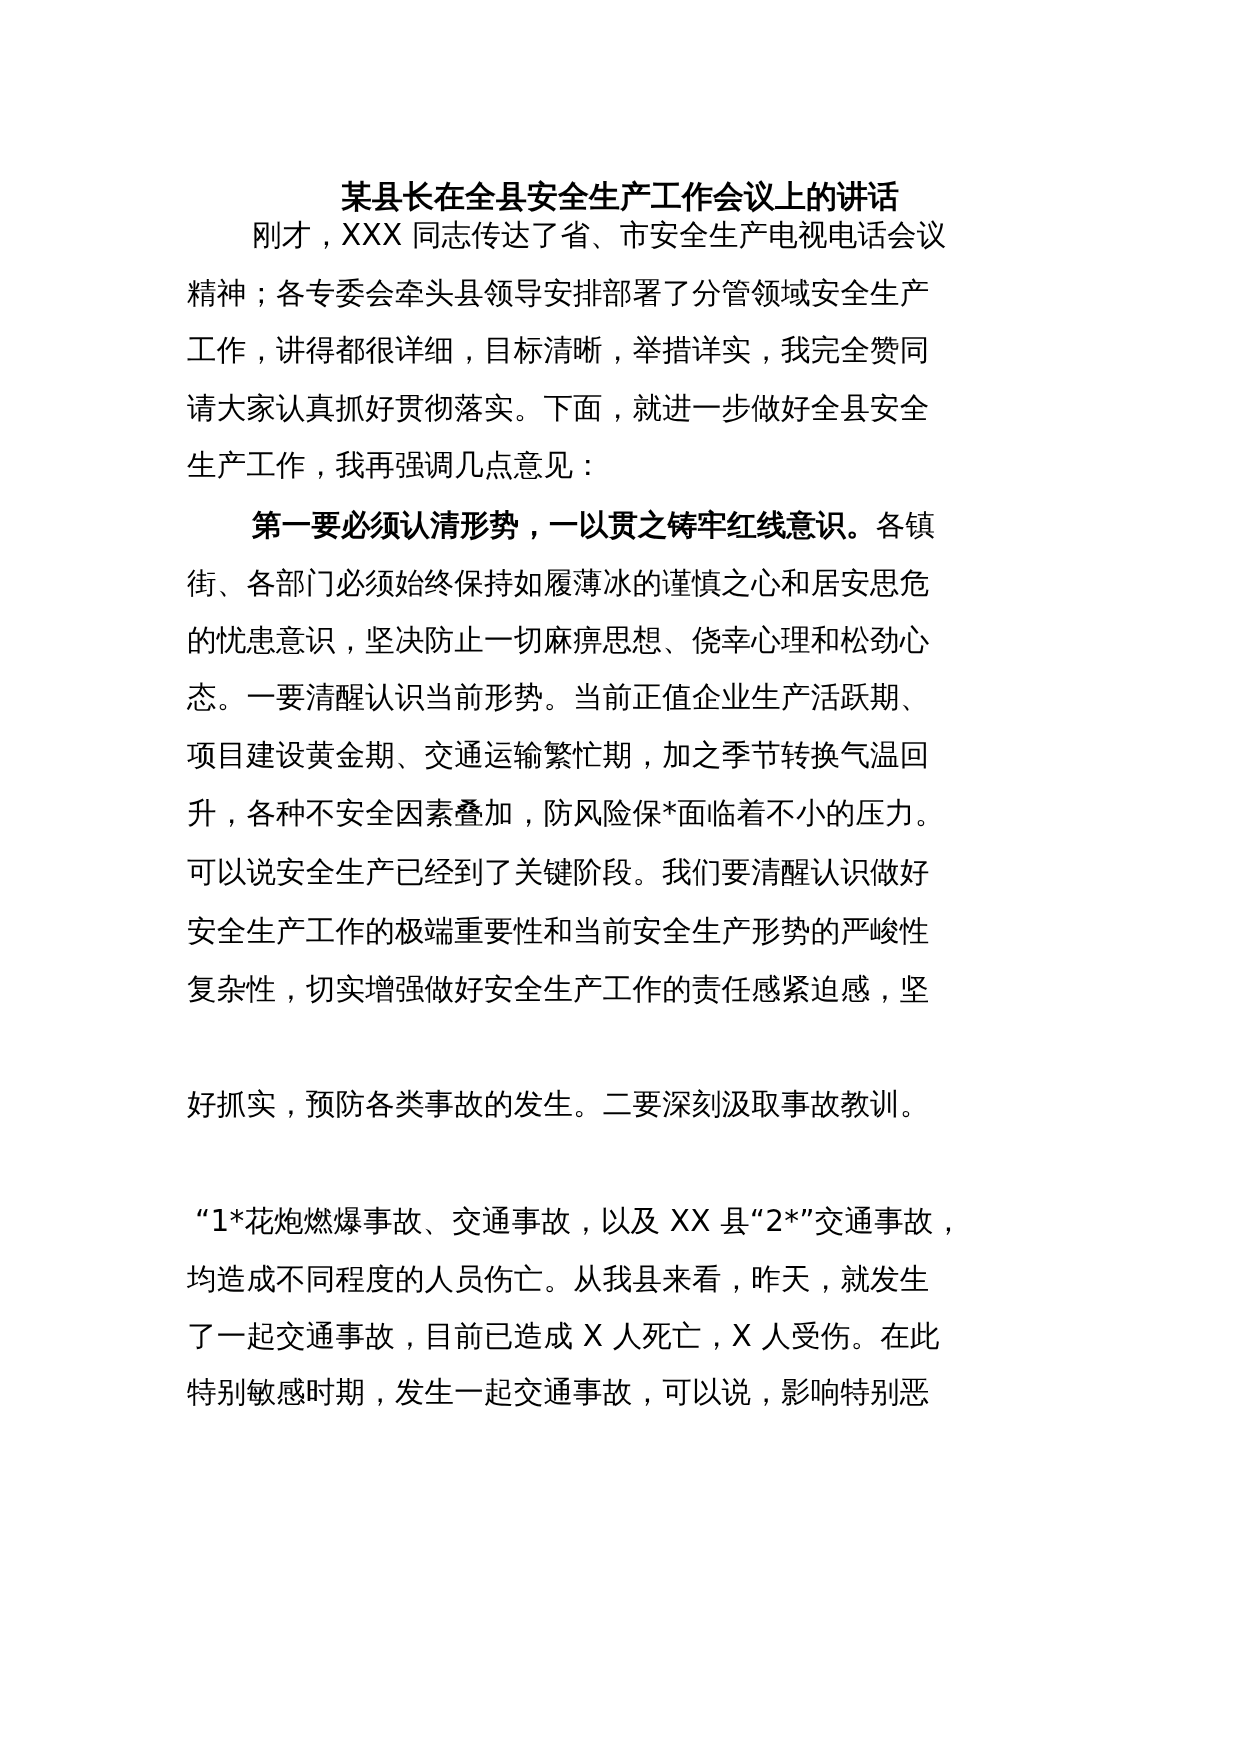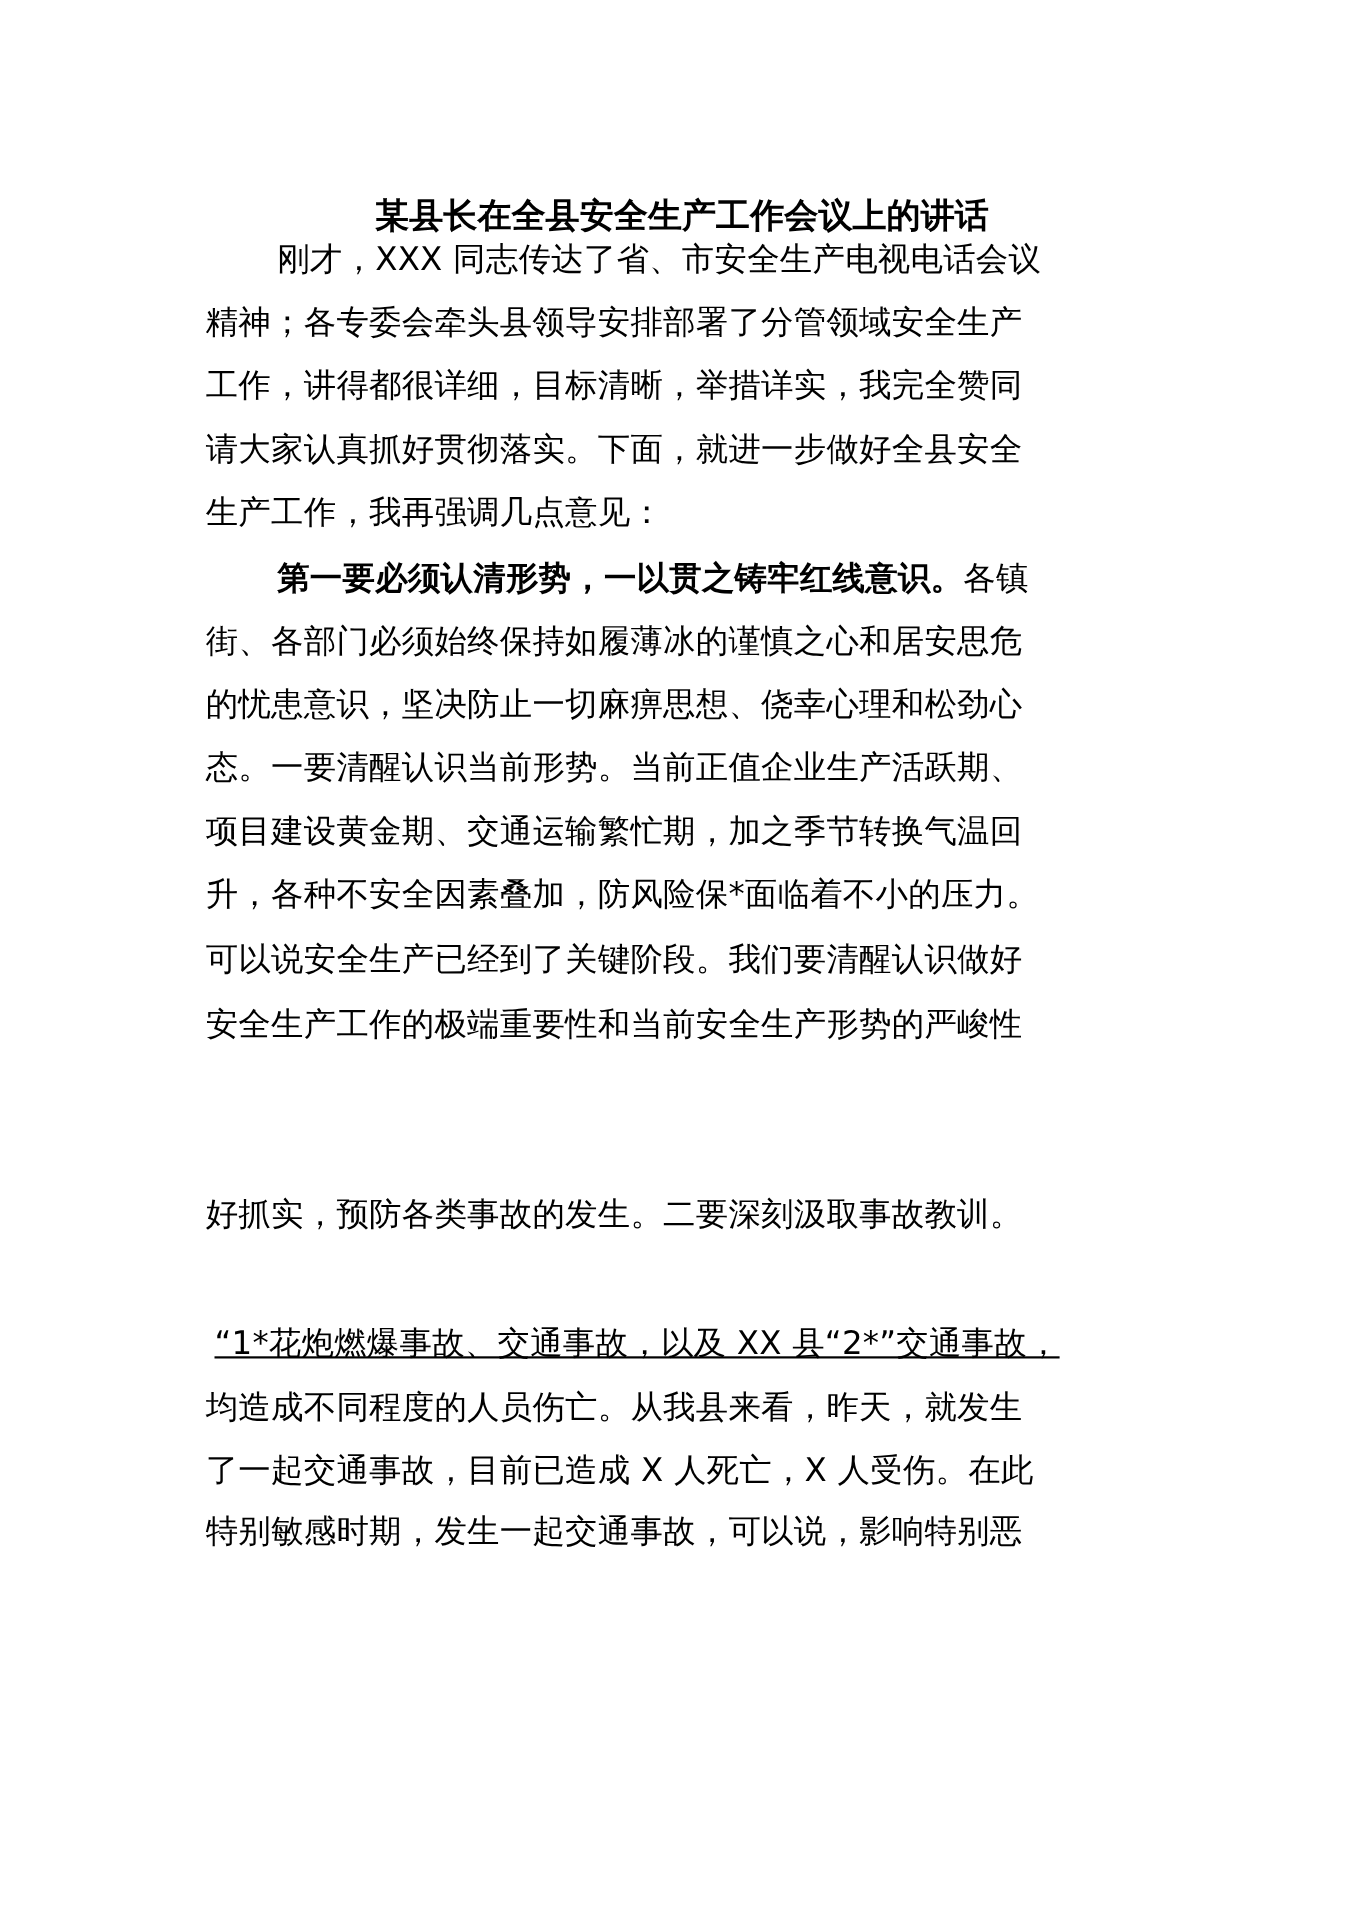--- a/index.html
+++ b/index.html
@@ -28,18 +28,19 @@
   <div class="line indent" style="top:505px;">
     <span class="bold">第一要必须认清形势，一以贯之铸牢红线意识。</span><span>各镇</span>
   </div>
   <div class="line" style="top:563px;">街、各部门必须始终保持如履薄冰的谨慎之心和居安思危</div>
   <div class="line" style="top:620px;">的忧患意识，坚决防止一切麻痹思想、侥幸心理和松劲心</div>
   <div class="line" style="top:677px;">态。一要清醒认识当前形势。当前正值企业生产活跃期、</div>
   <div class="line" style="top:735px;">项目建设黄金期、交通运输繁忙期，加之季节转换气温回</div>
   <div class="line" style="top:793px;">升，各种不安全因素叠加，防风险保*面临着不小的压力。</div>
   <div class="line" style="top:852px;">可以说安全生产已经到了关键阶段。我们要清醒认识做好</div>
   <div class="line" style="top:911px;">安全生产工作的极端重要性和当前安全生产形势的严峻性</div>
+  <div class="line" style="top:969px;">复杂性，切实增强做好安全生产工作的责任感紧迫感，坚</div>
   <div class="line" style="top:1084px;">好抓实，预防各类事故的发生。二要深刻汲取事故教训。</div>
-  <div class="line" style="top:1201px;left:195px;text-decoration:underline;">“1*花炮燃爆事故、交通事故，以及 XX 县“2*”交通事故，</div>
+  <div class="line" style="top:1201px;left:195px;">“1*花炮燃爆事故、交通事故，以及 XX 县“2*”交通事故，</div>
   <div class="line" style="top:1259px;">均造成不同程度的人员伤亡。从我县来看，昨天，就发生</div>
   <div class="line" style="top:1316px;">了一起交通事故，目前已造成 X 人死亡，X 人受伤。在此</div>
   <div class="line" style="top:1372px;">特别敏感时期，发生一起交通事故，可以说，影响特别恶</div>
 </div>
 
 </body></html>

